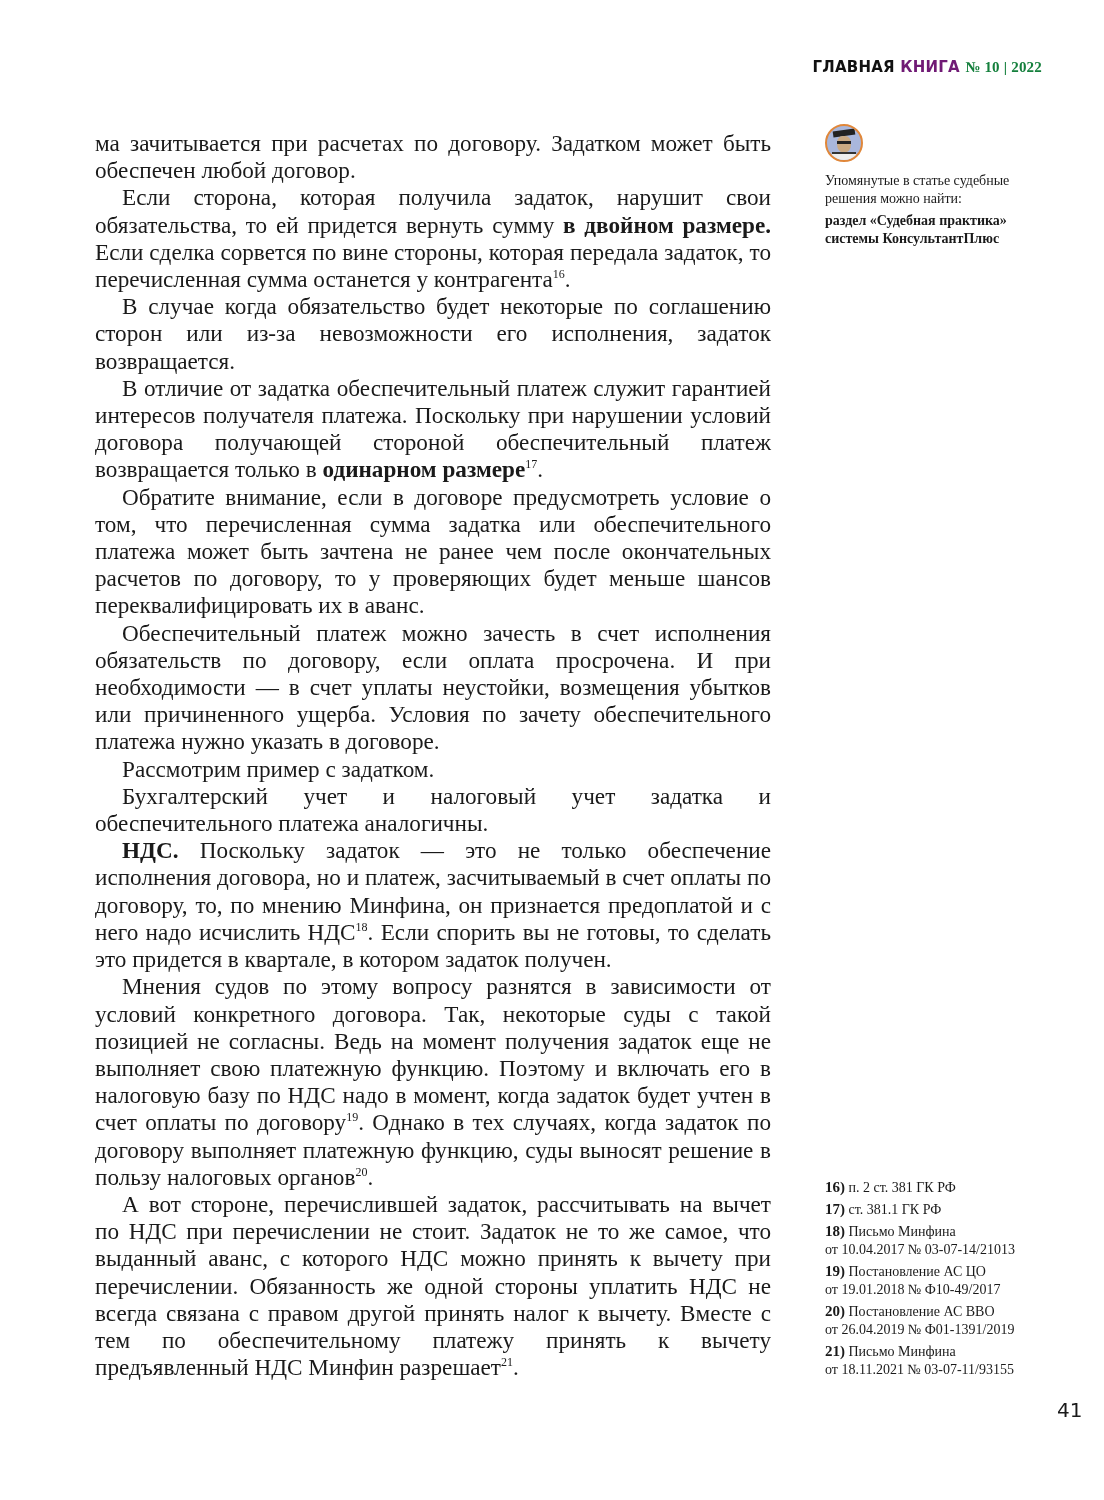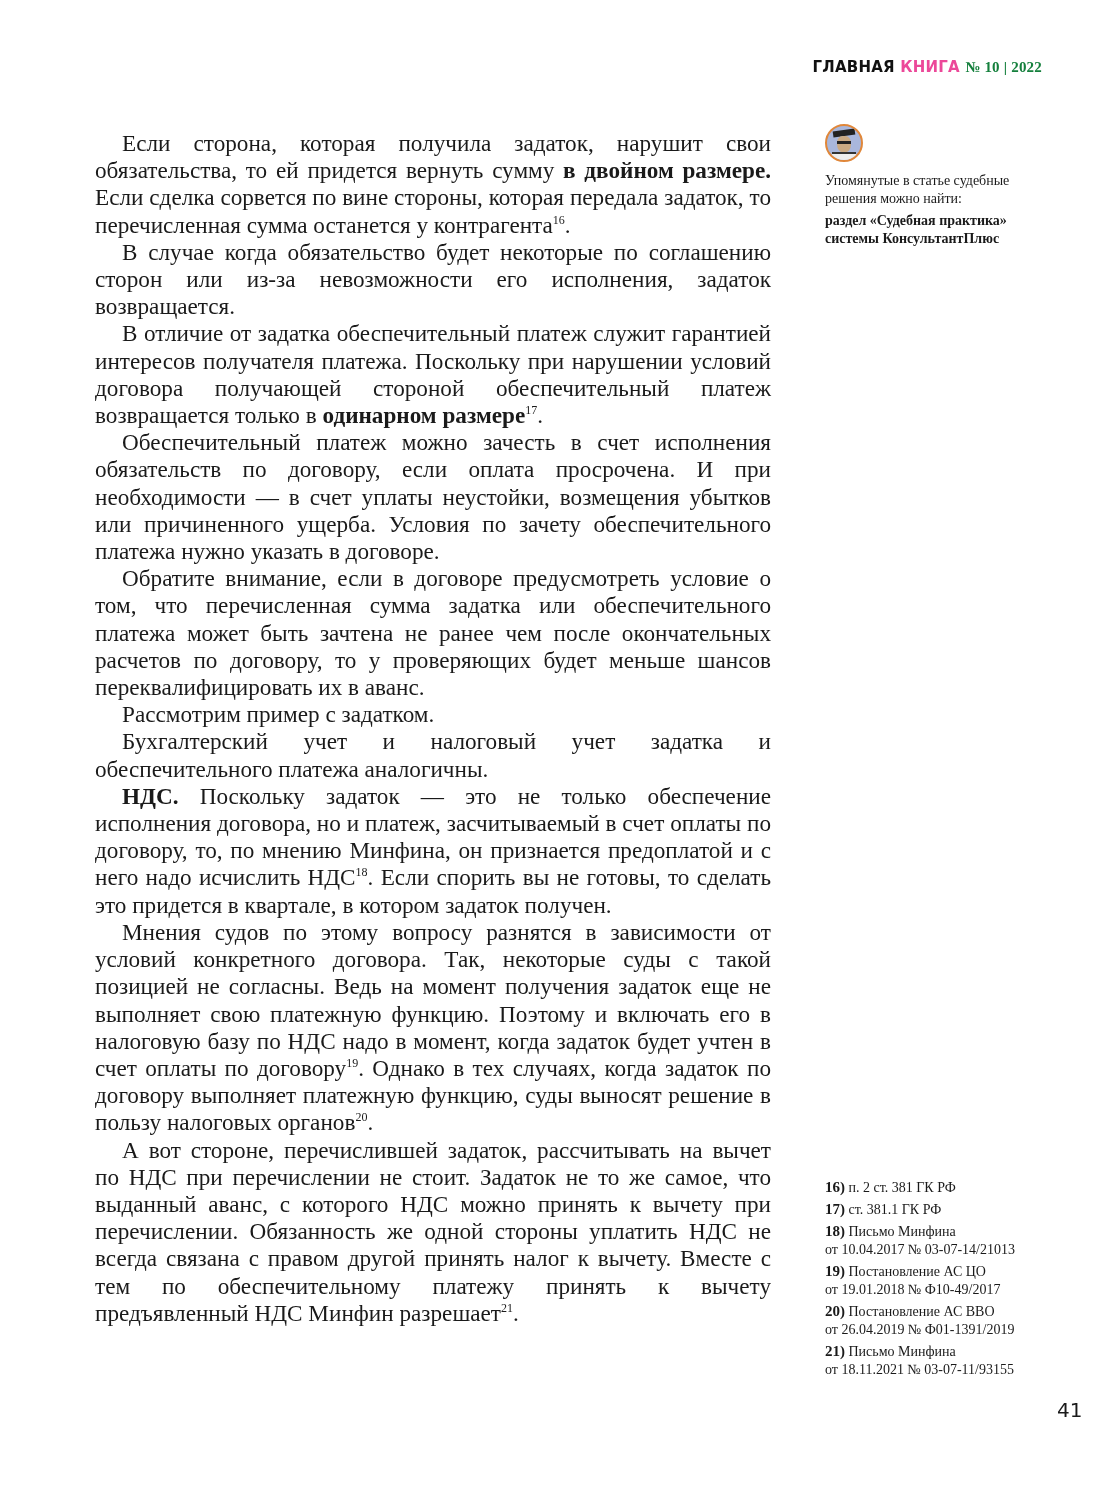--- a/index.html
+++ b/index.html
@@ -6,21 +6,21 @@
   body {
     width: 1104px; height: 1500px; position: relative; overflow: hidden;
     color: #1a1a1a;
   }
   .masthead {
     position: absolute; top: 58px; right: 62px;
     font-family: "DejaVu Sans", sans-serif; font-weight: bold; font-size: 15px;
     letter-spacing: 0.2px; white-space: nowrap;
   }
   .masthead .brand-a { color: #111; text-align: center; }
-  .masthead .brand-b { color: #ec4899; }
+  .masthead .brand-b { color: #701a75; }
   .masthead .issue { color: #15803d; font-family: Liberation Serif, serif; }
 
   .main {
     position: absolute; left: 95px; top: 130px; width: 676px;
     font-family: "Liberation Serif", serif; font-size: 23.2px; line-height: 27.2px;
     color: #1a1a1a; text-align: justify;
   }
   .main p { margin: 0; text-indent: 27px; hyphens: manual; }
   .main p.first { text-indent: 0; }
   .main b { font-weight: bold; }
@@ -57,25 +57,26 @@
 </head>
 <body>
 
 <div class="masthead">
   <span class="brand-a">ГЛАВНАЯ</span>
   <span class="brand-b">КНИГА</span>
   <span class="issue">№ 10 | 2022</span>
 </div>
 
 <div class="main">
+  <p class="first"><span>ма зачитывается при расчетах по договору. Задатком может быть обеспечен любой договор.</span></p>
   <p><span>Если сторона, которая получила задаток, нарушит свои обязательства, то ей придется вернуть сумму </span><b>в двойном размере.</b><span> Если сделка сорвется по вине стороны, которая передала задаток, то перечисленная сумма останется у контрагента</span><sup>16</sup><span>.</span></p>
   <p><span>В случае когда обязательство будет некоторые по соглашению сторон или из-за невозможности его исполнения, задаток возвращается.</span></p>
   <p><span>В отличие от задатка обеспечительный платеж служит гарантией интересов получателя платежа. Поскольку при нарушении условий договора получающей стороной обеспечительный платеж возвращается только в </span><b>одинарном размере</b><sup>17</sup><span>.</span></p>
+  <p><span>Обратите внимание, если в договоре предусмотреть условие о том, что перечисленная сумма задатка или обеспечительного платежа может быть зачтена не ранее чем после окончательных расчетов по договору, то у проверяющих будет меньше шансов переквалифицировать их в аванс.</span></p>
   <p><span>Обеспечительный платеж можно зачесть в счет исполнения обязательств по договору, если оплата просрочена. И при необходимости — в счет уплаты неустойки, возмещения убытков или причиненного ущерба. Условия по зачету обеспечительного платежа нужно указать в договоре.</span></p>
-  <p><span>Обратите внимание, если в договоре предусмотреть условие о том, что перечисленная сумма задатка или обеспечительного платежа может быть зачтена не ранее чем после окончательных расчетов по договору, то у проверяющих будет меньше шансов переквалифицировать их в аванс.</span></p>
   <p><span>Рассмотрим пример с задатком.</span></p>
   <p><span>Бухгалтерский учет и налоговый учет задатка и обеспечительного платежа аналогичны.</span></p>
   <p><b>НДС.</b><span> Поскольку задаток — это не только обеспечение исполнения договора, но и платеж, засчитываемый в счет оплаты по договору, то, по мнению Минфина, он признается предоплатой и с него надо исчислить НДС</span><sup>18</sup><span>. Если спорить вы не готовы, то сделать это придется в квартале, в котором задаток получен.</span></p>
   <p><span>Мнения судов по этому вопросу разнятся в зависимости от условий конкретного договора. Так, некоторые суды с такой позицией не согласны. Ведь на момент получения задаток еще не выполняет свою платежную функцию. Поэтому и включать его в налоговую базу по НДС надо в момент, когда задаток будет учтен в счет оплаты по договору</span><sup>19</sup><span>. Однако в тех случаях, когда задаток по договору выполняет платежную функцию, суды выносят решение в пользу налоговых органов</span><sup>20</sup><span>.</span></p>
   <p><span>А вот стороне, перечислившей задаток, рассчитывать на вычет по НДС при перечислении не стоит. Задаток не то же самое, что выданный аванс, с которого НДС можно принять к вычету при перечислении. Обязанность же одной стороны уплатить НДС не всегда связана с правом другой принять налог к вычету. Вместе с тем по обеспечительному платежу принять к вычету предъявленный НДС Минфин разрешает</span><sup>21</sup><span>.</span></p>
 </div>
 
 <div class="aside">
   <div class="avatar">
     <div class="cap"></div>

